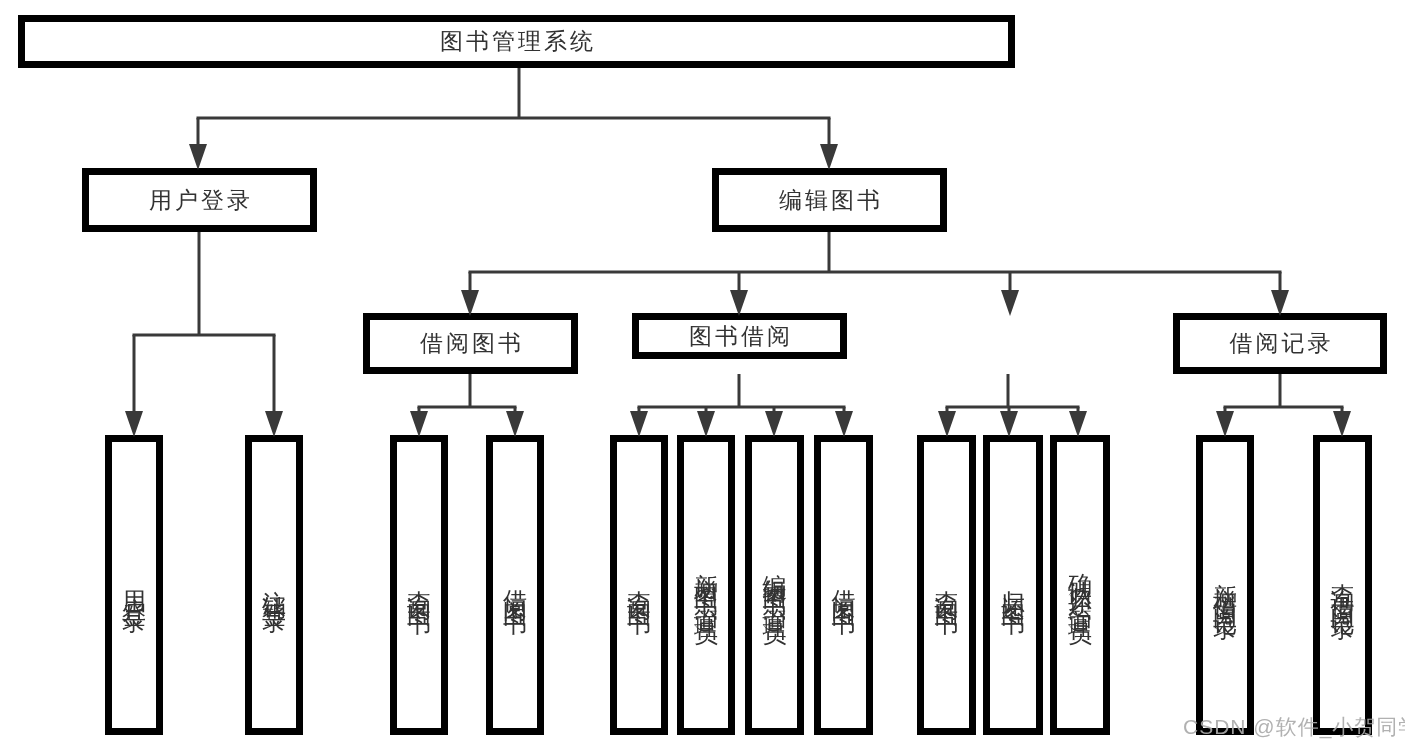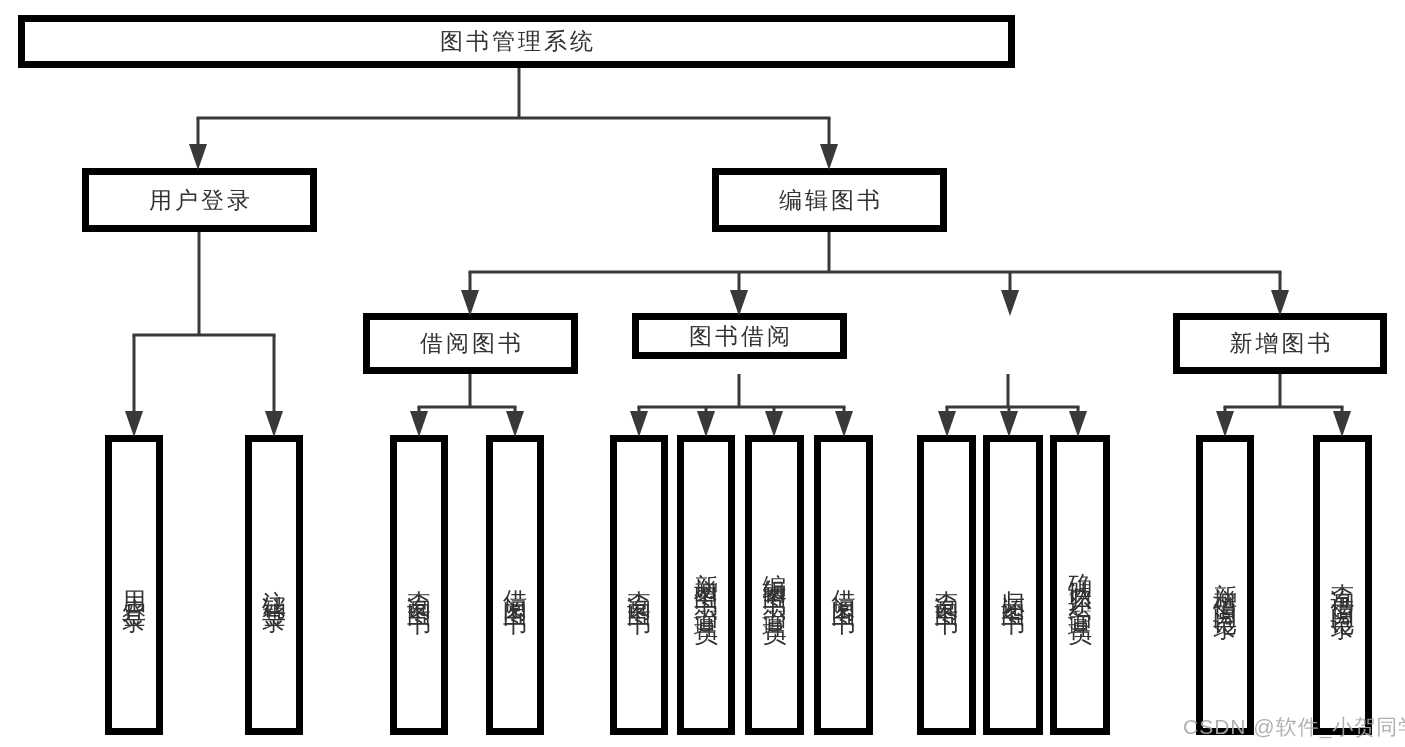--- a/index.html
+++ b/index.html
@@ -113,21 +113,21 @@
       <polygon points="1333,411 1351,411 1342,437" fill="#393939"></polygon>
     </svg>
 
   <div class="box h" style="left:18px;top:15px;width:997px;height:53px">图书管理系统</div>
 
   <div class="box h" style="left:82px;top:168px;width:235px;height:64px">用户登录</div>
   <div class="box h" style="left:712px;top:168px;width:235px;height:64px">编辑图书</div>
 
   <div class="box h" style="left:363px;top:313px;width:215px;height:61px">借阅图书</div>
   <div class="box h" style="left:632px;top:313px;width:215px;height:46px">图书借阅</div>
-  <div class="box h" style="left:1173px;top:313px;width:214px;height:61px">新增图书</div>
+  <div class="box h" style="left:1173px;top:313px;width:214px;height:61px">借阅记录</div>
 
   <div class="box v" style="left:105px;top:435px;width:58px;height:300px">用户登录</div>
   <div class="box v" style="left:245px;top:435px;width:58px;height:300px">注销登录</div>
 
   <div class="box v" style="left:390px;top:435px;width:58px;height:300px">查询图书</div>
   <div class="box v" style="left:486px;top:435px;width:58px;height:300px">借阅图书</div>
 
   <div class="box v" style="left:610px;top:435px;width:58px;height:300px">查询图书</div>
   <div class="box v" style="left:677px;top:435px;width:58px;height:300px">新增图书（管理员）</div>
   <div class="box v" style="left:745px;top:435px;width:59px;height:300px">编辑图书（管理员）</div>

